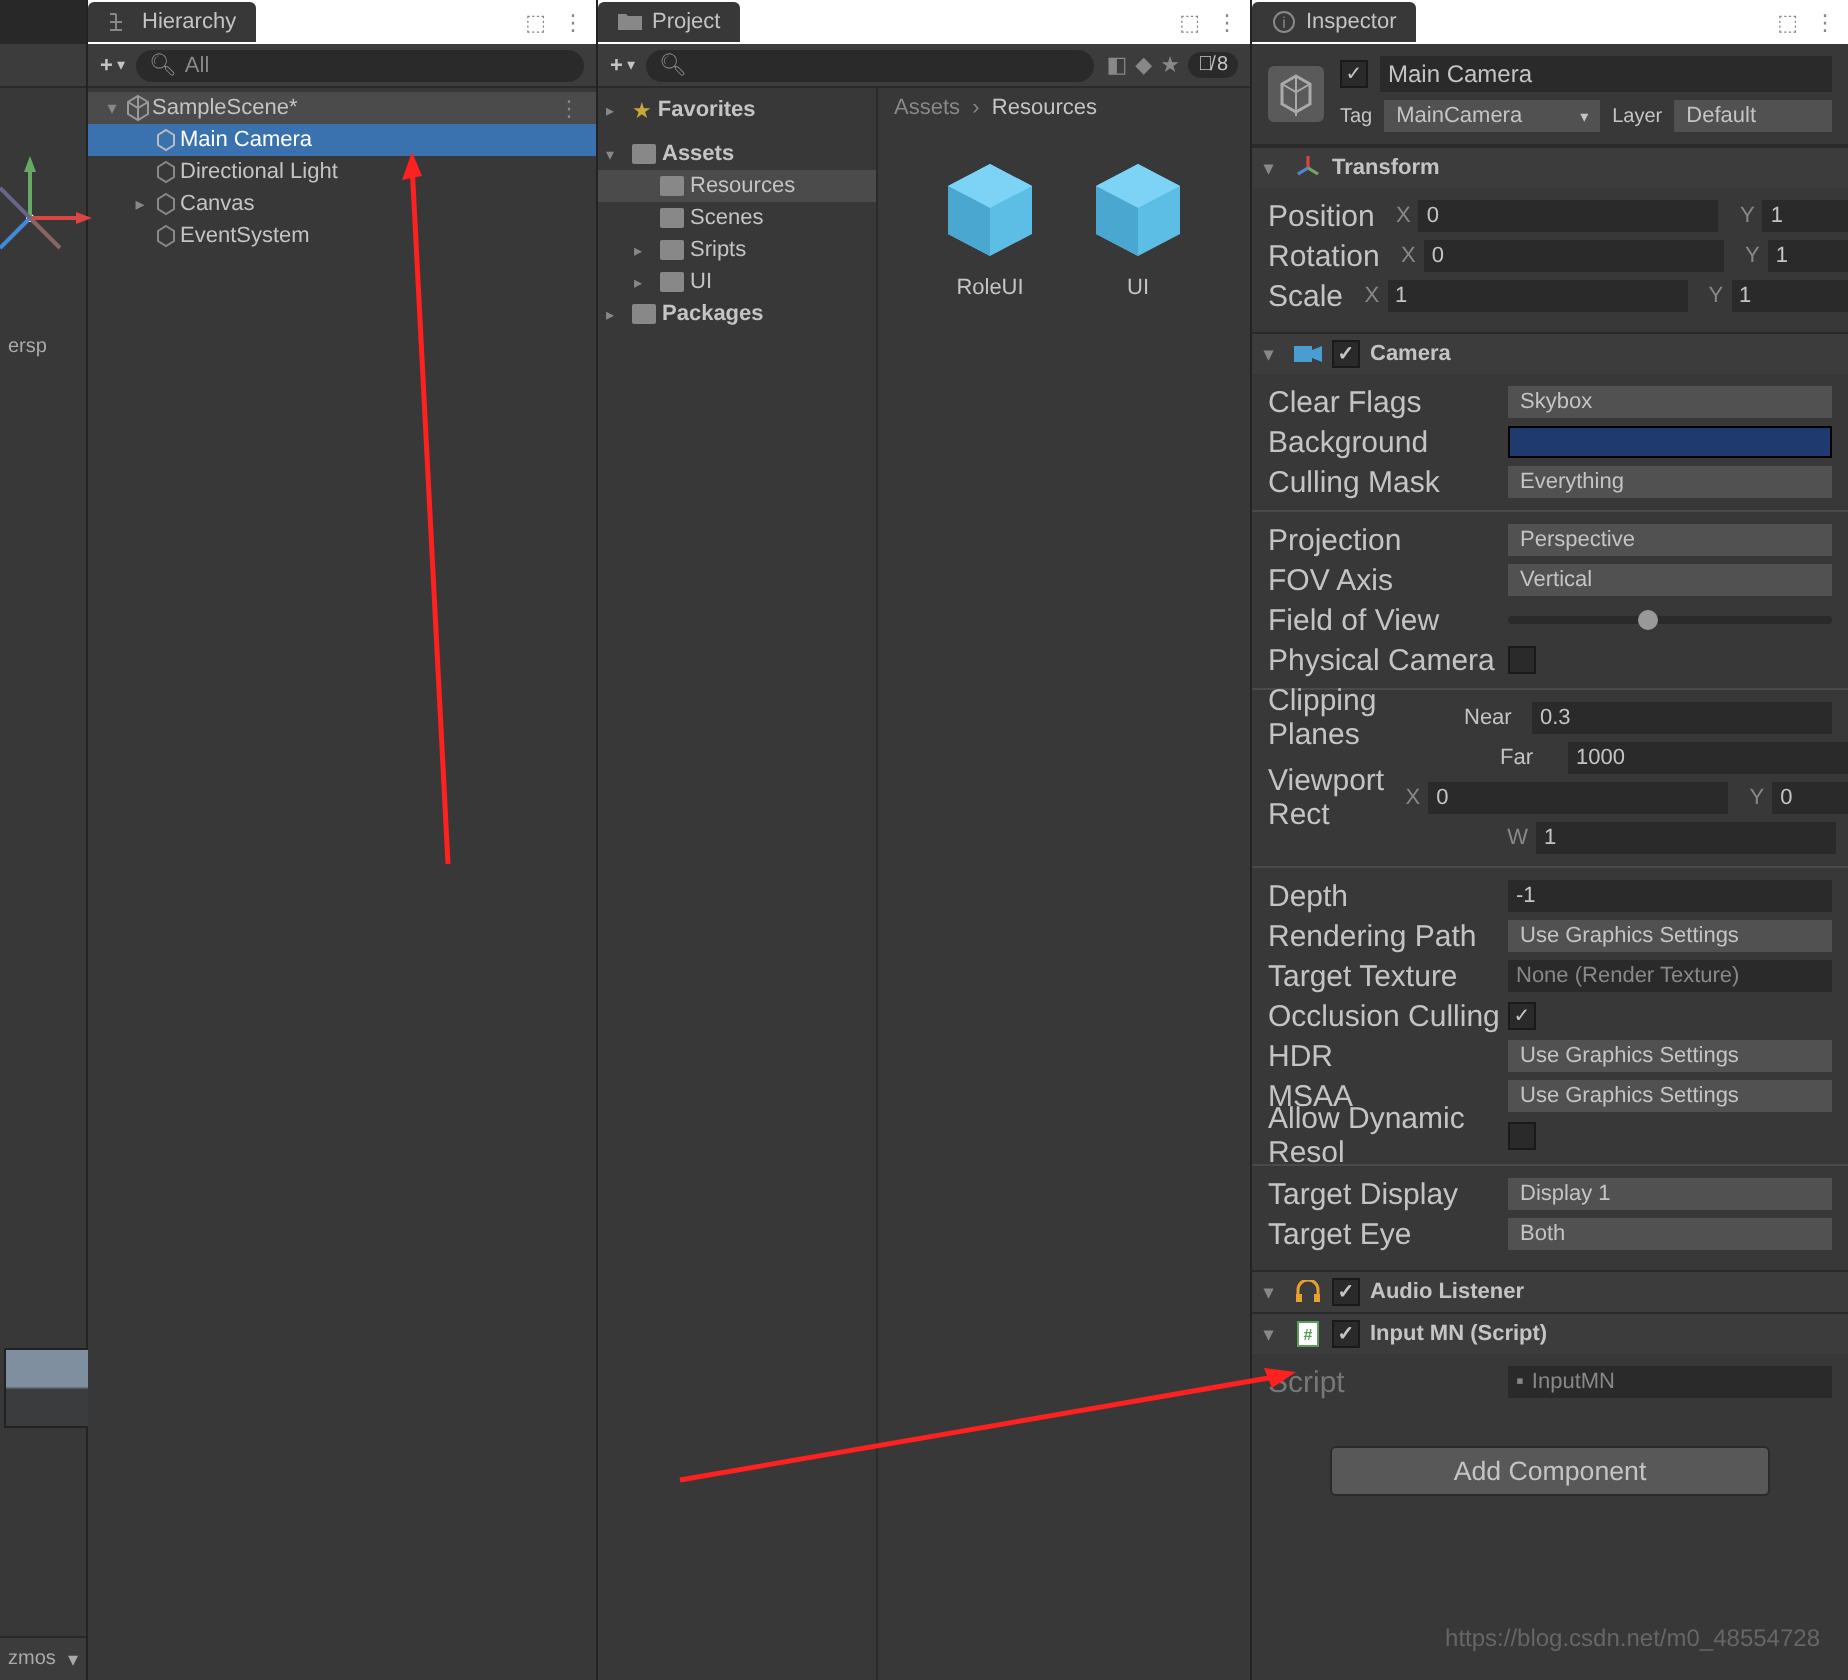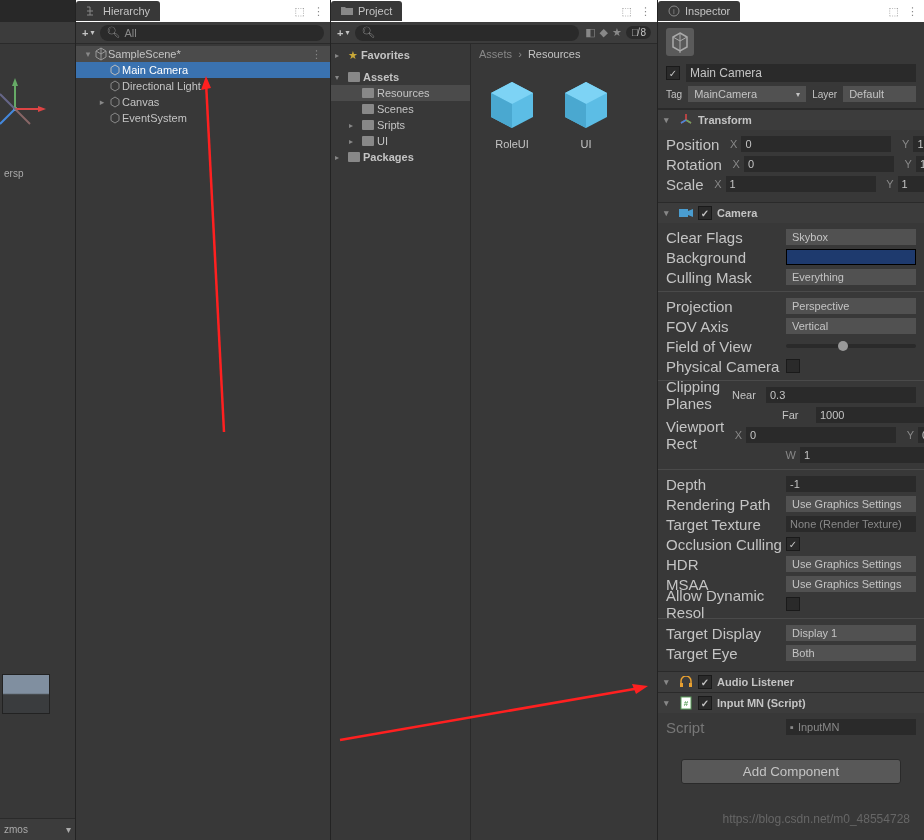--- a/index.html
+++ b/index.html
@@ -1,20 +1,20 @@
 <!DOCTYPE html>
 <html><head>
 <meta charset="utf-8">
 <style>
 * { margin: 0; padding: 0; box-sizing: border-box; font-family: Arial, sans-serif; }
 body { background: #383838; color: #c4c4c4; font-size: 11px; width: 924px; height: 840px; overflow: hidden; }
 
 .main-layout { display: flex; height: 100%; }
 .hierarchy-panel { width: 255px; background: #383838; display: flex; flex-direction: column; border-right: 1px solid #232323; }
-.scene-slice { width: 76px; background: #383838; border-right: 1px solid #232323; display: flex; flex-direction: column; }
+.scene-slice { width: 44px; background: #383838; border-right: 1px solid #232323; display: flex; flex-direction: column; }
 .project-panel { width: 327px; background: #383838; display: flex; flex-direction: column; border-right: 1px solid #232323; }
 .inspector-panel { flex: 1; background: #383838; display: flex; flex-direction: column; overflow: hidden; }
 
 .panel-tab { background: #ffffff; height: 22px; display: flex; align-items: center; }
 .tab { background: #383838; padding: 4px 10px; display: flex; align-items: center; gap: 5px; border-top-left-radius: 3px; border-top-right-radius: 3px; }
 .tab-icon { width: 12px; height: 12px; display: flex; align-items: center; justify-content: center; }
 .tab-right { margin-left: auto; display: flex; align-items: center; gap: 8px; padding-right: 6px; color: #888; }
 
 .toolbar { background: #3c3c3c; height: 22px; display: flex; align-items: center; padding: 0 6px; gap: 6px; border-bottom: 1px solid #2a2a2a; }
 .plus-btn { display: flex; align-items: center; color: #c4c4c4; cursor: pointer; gap: 2px; }
@@ -34,21 +34,21 @@
 .folder-item { display: flex; align-items: center; height: 16px; padding-left: 4px; cursor: pointer; gap: 3px; }
 .folder-item.selected { background: #4b4b4b; }
 .folder-toggle { width: 10px; font-size: 8px; color: #888; }
 .folder-icon { width: 12px; height: 10px; background: #888; border-radius: 1px; }
 .fi-1 { padding-left: 4px; }
 .fi-2 { padding-left: 18px; }
 
 .asset-view { flex: 1; display: flex; flex-direction: column; }
 .breadcrumb { padding: 4px 8px; background: #383838; color: #888; font-size: 11px; }
 .breadcrumb b { color: #c4c4c4; font-weight: normal; }
-.asset-grid { display: flex; gap: 20px; padding: 14px; }
+.asset-grid { display: flex; gap: 20px; padding: 14px; justify-content: center; }
 .asset-item { display: flex; flex-direction: column; align-items: center; gap: 6px; cursor: pointer; }
 .cube-icon { width: 54px; height: 54px; }
 
 .project-toolbar-right { display: flex; gap: 4px; align-items: center; }
 .vis-badge { background: #2a2a2a; border-radius: 8px; padding: 1px 5px; font-size: 10px; display: flex; align-items: center; gap: 2px; }
 
 .inspector-header { padding: 6px 8px; display: flex; align-items: center; gap: 8px; border-bottom: 1px solid #2a2a2a; flex-wrap: wrap; }
 .go-icon { width: 28px; height: 28px; background: #5a5a5a; border-radius: 3px; display: flex; align-items: center; justify-content: center; }
 .inspector-header-right { flex: 1; }
 .header-row1 { display: flex; align-items: center; gap: 6px; }
@@ -314,21 +314,21 @@
             <path d="M11 2v20M4 6l7 4 7-4" stroke="#aaa" fill="none"></path>
           </svg>
       </div>
       <div class="inspector-header-right">
         <div class="header-row1">
           <span class="checkbox checked"></span>
           <input class="name-field" value="Main Camera" style="">
         </div>
         <div class="header-row2">
           <span>Tag</span>
-          <div class="dropdown" style="width:118px;">
+          <div class="dropdown" style="width:108px;">
             <span>MainCamera</span>
               <span class="dropdown-arrow">▾</span>
           </div>
           <span>Layer</span>
           <div class="dropdown layer-dd">
             <span>Default</span>
           </div>
         </div>
       </div>
     </div>

